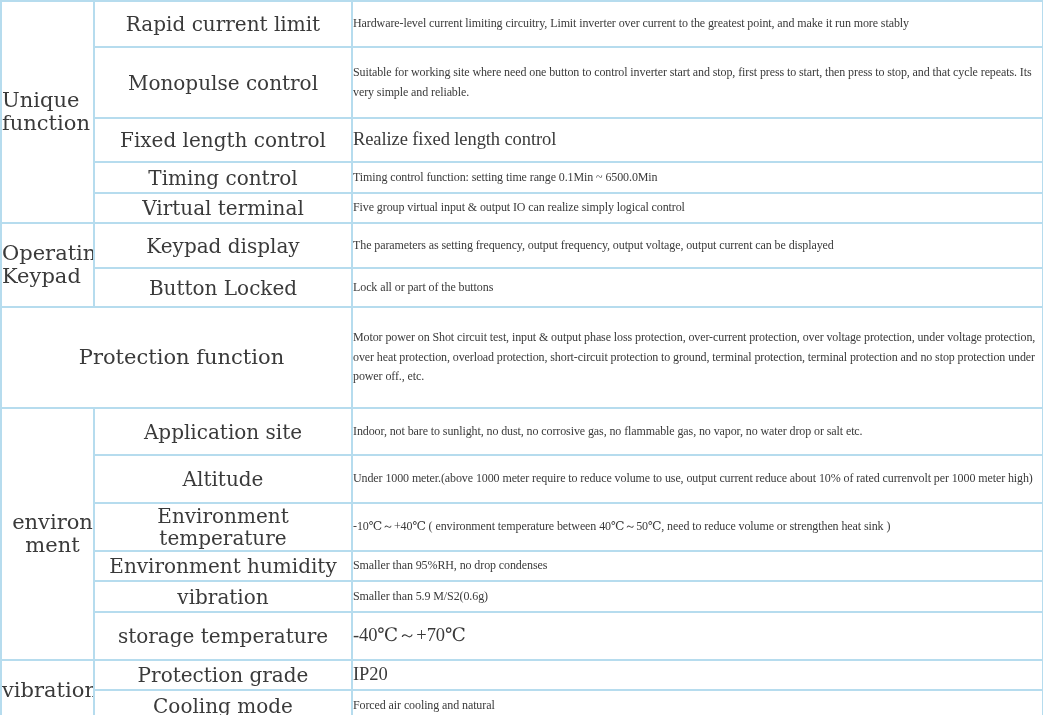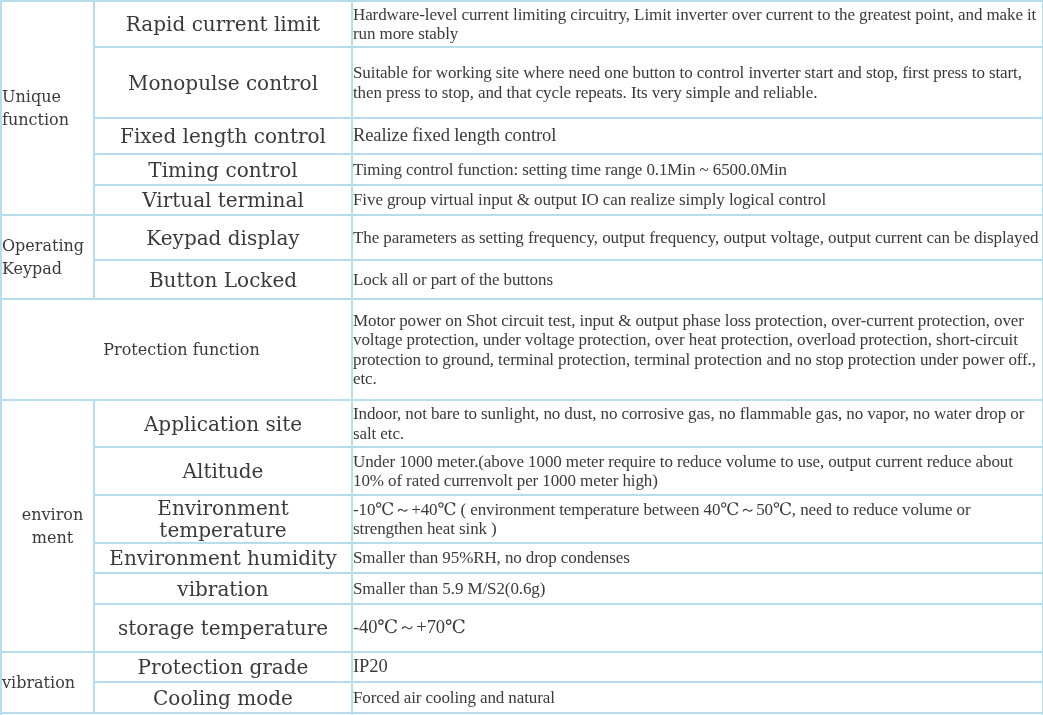--- a/index.html
+++ b/index.html
@@ -11,26 +11,26 @@
     table-layout: fixed;
     font-family: "DejaVu Serif", "Liberation Serif", serif;
     color: #3a3a3a;
   }
   table.spec td {
     border: 2px solid #b6dcee;
     padding: 0;
     vertical-align: middle;
     overflow: hidden;
   }
-  td.cat { font-size: 16px; line-height: 23px; padding-left: 4px; text-align: left; }
+  td.cat { font-size: 21px; line-height: 23px; padding-left: 4px; text-align: left; }
   td.cat.center { text-align: center; padding-left: 10px; }
   td.item { font-size: 20px; text-align: center; line-height: 22px; margin-top: 12px; }
   td.desc {
     font-family: "Liberation Serif", "DejaVu Serif", serif;
-    font-size: 17px; line-height: 19.5px; padding-left: 30px; padding-right: 6px;
+    font-size: 12px; line-height: 19.5px; padding-left: 30px; padding-right: 6px;
     letter-spacing: -0.1px;
   }
   td.desc.big { font-size: 18.5px; }
   .wrap { white-space: pre-line; }
 </style>
 </head>
 <body>
 
 <table class="spec">
   <colgroup>
@@ -43,21 +43,21 @@
     <tr style="height:46px">
       <td class="cat wrap" rowspan="5">Unique
 function</td>
       <td class="item">Rapid current limit</td>
       <td class="desc">Hardware-level current limiting circuitry, Limit inverter over current to the greatest point, and make it run more stably</td>
     </tr>
     <tr style="height:71px">
       <td class="item">Monopulse control</td>
       <td class="desc">Suitable for working site where need one button to control inverter start and stop, first press to start, then press to stop, and that cycle repeats. Its very simple and reliable.</td>
     </tr>
-    <tr style="height:36px">
+    <tr style="height:44px">
       <td class="item">Fixed length control</td>
       <td class="desc big">Realize fixed length control</td>
     </tr>
     <tr style="height:31px">
       <td class="item">Timing control</td>
       <td class="desc">Timing control function: setting time range 0.1Min ~ 6500.0Min</td>
     </tr>
     <tr style="height:30px">
       <td class="item">Virtual terminal</td>
       <td class="desc">Five group virtual input &amp; output IO can realize simply logical control</td>

